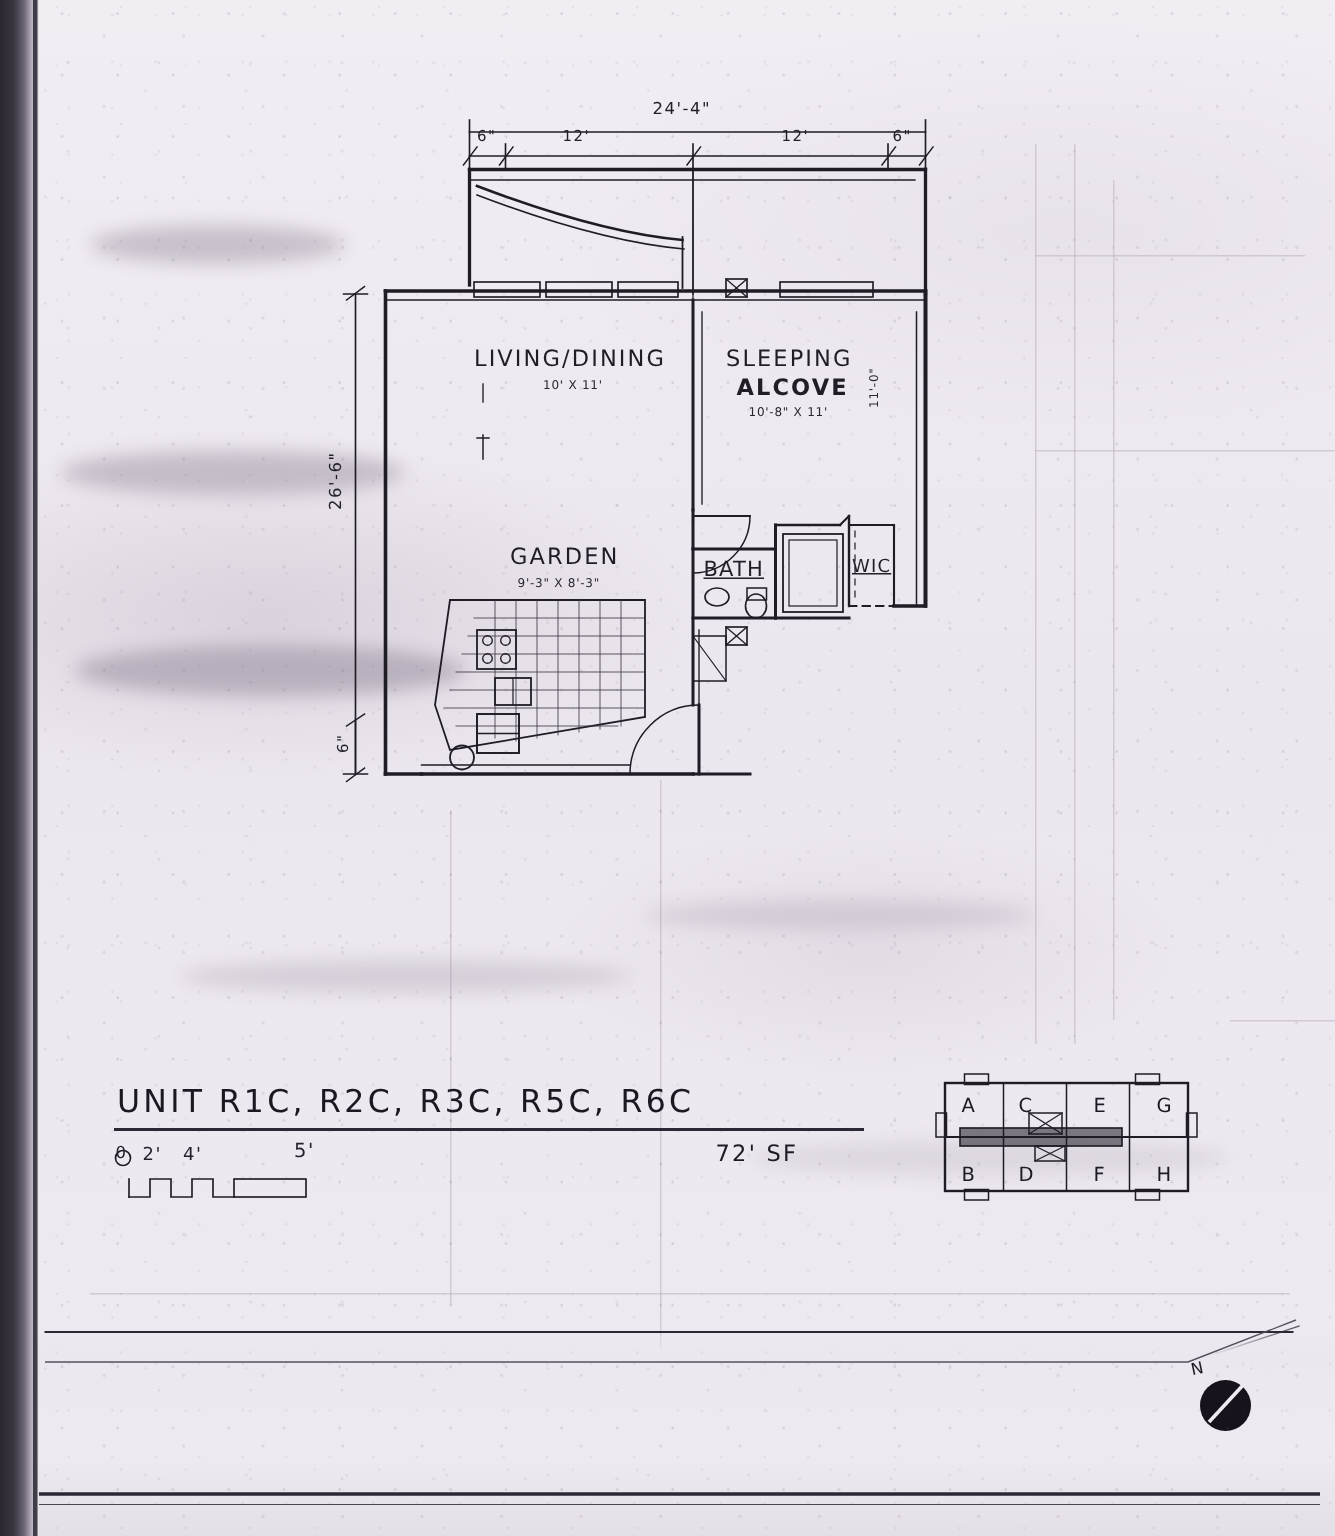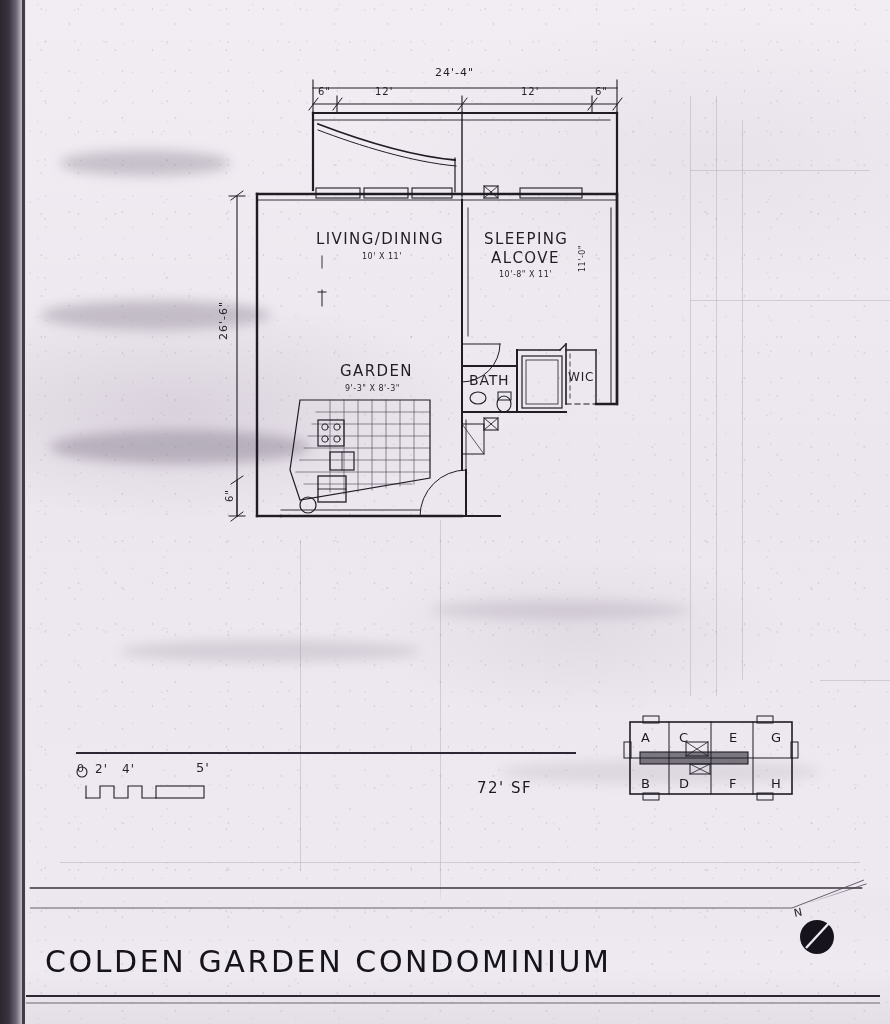--- a/index.html
+++ b/index.html
@@ -91,20 +91,21 @@
     letter-spacing: .5px;
     color: #2a2631;
     white-space: nowrap;
   }
   .label-small {
     position: absolute;
     font-size: 11px;
     letter-spacing: .8px;
     color: #221f29;
     white-space: nowrap;
+    text-decoration: underline;
   }
   .dim-top {
     position: absolute;
     font-size: 11px;
     color: #221f29;
     white-space: nowrap;
   }
   #unit-title {
     position: absolute;
     left: 78px;
@@ -122,21 +123,20 @@
     height: 2px;
     background: #2b2733;
   }
   #sf-label {
     position: absolute;
     left: 477px;
     top: 760px;
     font-size: 15px;
     letter-spacing: 1.5px;
     color: #1d1a24;
-    margin-top: 19px;
   }
   .scale-num {
     position: absolute;
     font-size: 12px;
     color: #241f2b;
   }
   #footer-title {
     position: absolute;
     left: 45px;
     top: 944px;
@@ -383,30 +383,31 @@
   <div class="dim-top hand" style="left:521px; top:86px; font-size:10px;">12'</div>
   <div class="dim-top hand" style="left:595px; top:86px; font-size:10px;">6"</div>
 
   <div class="dim-top hand" style="left:217px; top:340px; transform: rotate(-90deg); transform-origin: left top;">26'-6"</div>
   <div class="dim-top hand" style="left:224px; top:502px; font-size:10px; transform: rotate(-90deg); transform-origin: left top;">6"</div>
 
   <div class="label-room hand" style="left:316px; top:230px;">LIVING/DINING</div>
   <div class="label-dim hand" style="left:362px; top:252px;">10' X 11'</div>
 
   <div class="label-room hand" style="left:484px; top:230px;">SLEEPING</div>
-  <div class="label-room hand" style="left:491px; top:249px;">ALCOVE</div>
+  <div class="label-room hand" style="left:491px; top:249px;font-weight:bold;">ALCOVE</div>
   <div class="label-dim hand" style="left:499px; top:270px;">10'-8" X 11'</div>
   <div class="label-dim hand" style="left:578px; top:272px; transform: rotate(-90deg); transform-origin: left top;">11'-0"</div>
 
   <div class="label-room hand" style="left:340px; top:362px;">GARDEN</div>
   <div class="label-dim hand" style="left:345px; top:384px;">9'-3" X 8'-3"</div>
 
   <div class="label-small hand" style="left:469px; top:372px; font-size:14px;">BATH</div>
   <div class="label-small hand" style="left:568px; top:370px; font-size:12px;">WIC</div>
 
+  <div id="unit-title" class="hand">UNIT R1C, R2C, R3C, R5C, R6C</div>
   <div id="unit-underline"></div>
   <div id="sf-label" class="hand">72' SF</div>
 
   <div class="scale-num hand" style="left:77px; top:762px; font-size:11px;">0</div>
   <div class="scale-num hand" style="left:95px; top:762px;">2'</div>
   <div class="scale-num hand" style="left:122px; top:762px;">4'</div>
   <div class="scale-num hand" style="left:196px; top:760px; font-size:13px;">5'</div>
 
   <div class="key-letter hand" style="left:641px; top:730px;">A</div>
   <div class="key-letter hand" style="left:679px; top:730px;">C</div>
@@ -421,21 +422,20 @@
   <div id="bottom-band"></div>
   <svg class="overlay" viewBox="0 0 890 1024">
     <g stroke="#2b2733" fill="none">
       <path d="M30 888 L862 888" stroke-width="1.2"></path>
       <path d="M30 908 L792 908" stroke-width="0.9" stroke="#55505e"></path>
       <path d="M792 908 L864 880" stroke-width="0.9" stroke="#55505e"></path>
       <path d="M26 996 L880 996" stroke-width="2.2"></path>
       <path d="M26 1003 L880 1003" stroke-width="0.8" stroke="#4b4654"></path>
     </g>
   </svg>
-  <div id="footer-title" class="hand">COLDEN GARDEN CONDOMINIUM</div>
   <div id="north-circle"></div>
   <div id="north-n" class="hand">N</div>
   <svg class="overlay" viewBox="0 0 890 1024">
     <path d="M806 948 L830 922" stroke="#efe9f0" stroke-width="2.4" fill="none"></path>
   </svg>
 
   <div id="grain"></div>
   <div id="left-edge"></div>
   <div id="left-edge-line"></div>
 </div>

